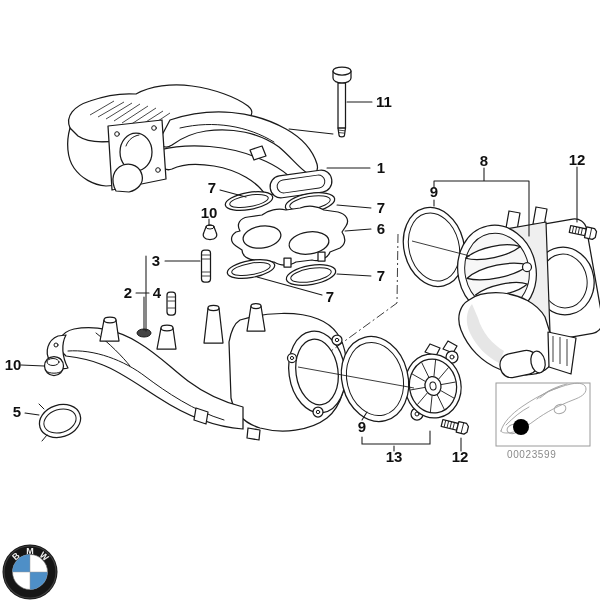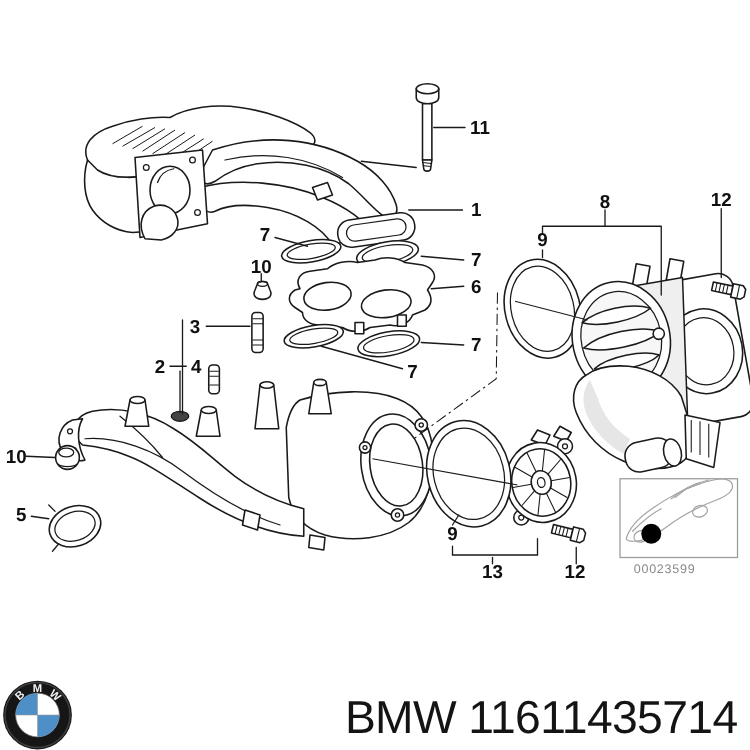--- a/index.html
+++ b/index.html
@@ -323,17 +323,13 @@
     <circle r="17.5" fill="#fff" stroke="#777" stroke-width=".6"></circle>
     <path d="M0,0 L-17.5,0 A17.5,17.5 0 0 1 0,-17.5 Z" fill="#4e8fc7"></path>
     <path d="M0,0 L17.5,0 A17.5,17.5 0 0 1 0,17.5 Z" fill="#4e8fc7"></path>
     <path d="M0,-17.5 L0,17.5 M-17.5,0 L17.5,0" stroke="#9a9a9a" stroke-width=".5" fill="none"></path>
     <text class="rletter" transform="rotate(-42) translate(0,-18.2)">B</text>
     <text class="rletter" transform="translate(0,-18.2)">M</text>
     <text class="rletter" transform="rotate(42) translate(0,-18.2)">W</text>
   </g>
 </svg>
 
-<div class="footer-text">
-  <span>BMW</span>
-  <span>11611435714</span>
 </div>
-</div>
 
 </body></html>

